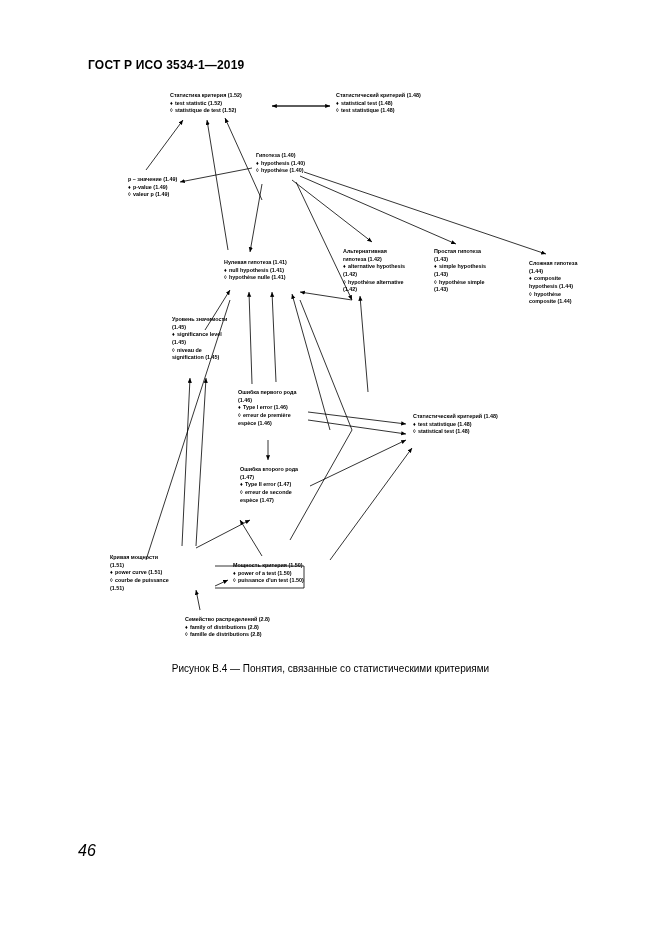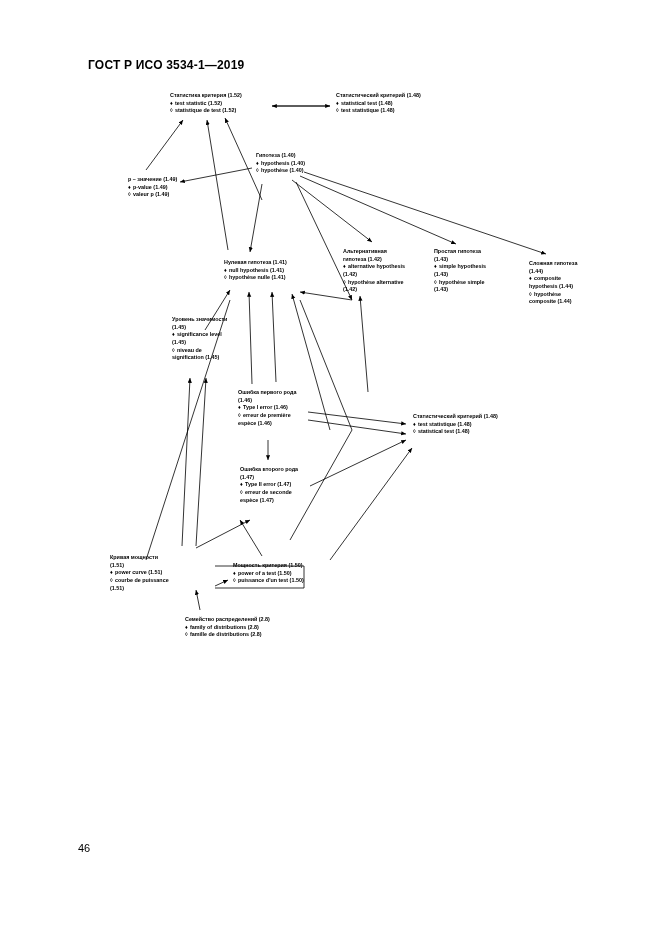--- a/index.html
+++ b/index.html
@@ -8,21 +8,22 @@
     font-family:"Liberation Sans", sans-serif;
     color:#000;position:relative;overflow:hidden;
   }
   .page{position:absolute;inset:0;}
   .doc-header{
     position:absolute;left:88px;top:58px;
     font-size:12px;font-weight:bold;letter-spacing:.2px;
   }
   .page-number{
     position:absolute;left:78px;top:842px;
-    font-size:11px;
+    font-size:16px;
+    font-style:italic;
   }
   .figure-caption{
     position:absolute;left:0;top:663px;width:661px;
     text-align:center;font-size:10px;
   }
   #diagram{position:absolute;left:0;top:0;}
   .node{
     position:absolute;font-size:5.4px;line-height:1.42;
     font-weight:bold;white-space:nowrap;
   }
@@ -177,16 +178,17 @@
     <span class="en"><span class="mk">♦</span><span>power of a test (1.50)</span></span>
     <span class="fr"><span class="mk">◊</span><span>puissance d'un test (1.50)</span></span>
   </div>
 
   <div class="node" style="left:185px;top:616px;">
     <span class="ru">Семейство распределений (2.8)</span>
     <span class="en"><span class="mk">♦</span><span>family of distributions (2.8)</span></span>
     <span class="fr"><span class="mk">◊</span><span>famille de distributions (2.8)</span></span>
   </div>
 
+  <div class="figure-caption">Рисунок В.4 — Понятия, связанные со статистическими критериями</div>
 
   <div class="page-number">46</div>
 
 </div>
 
 </body></html>

